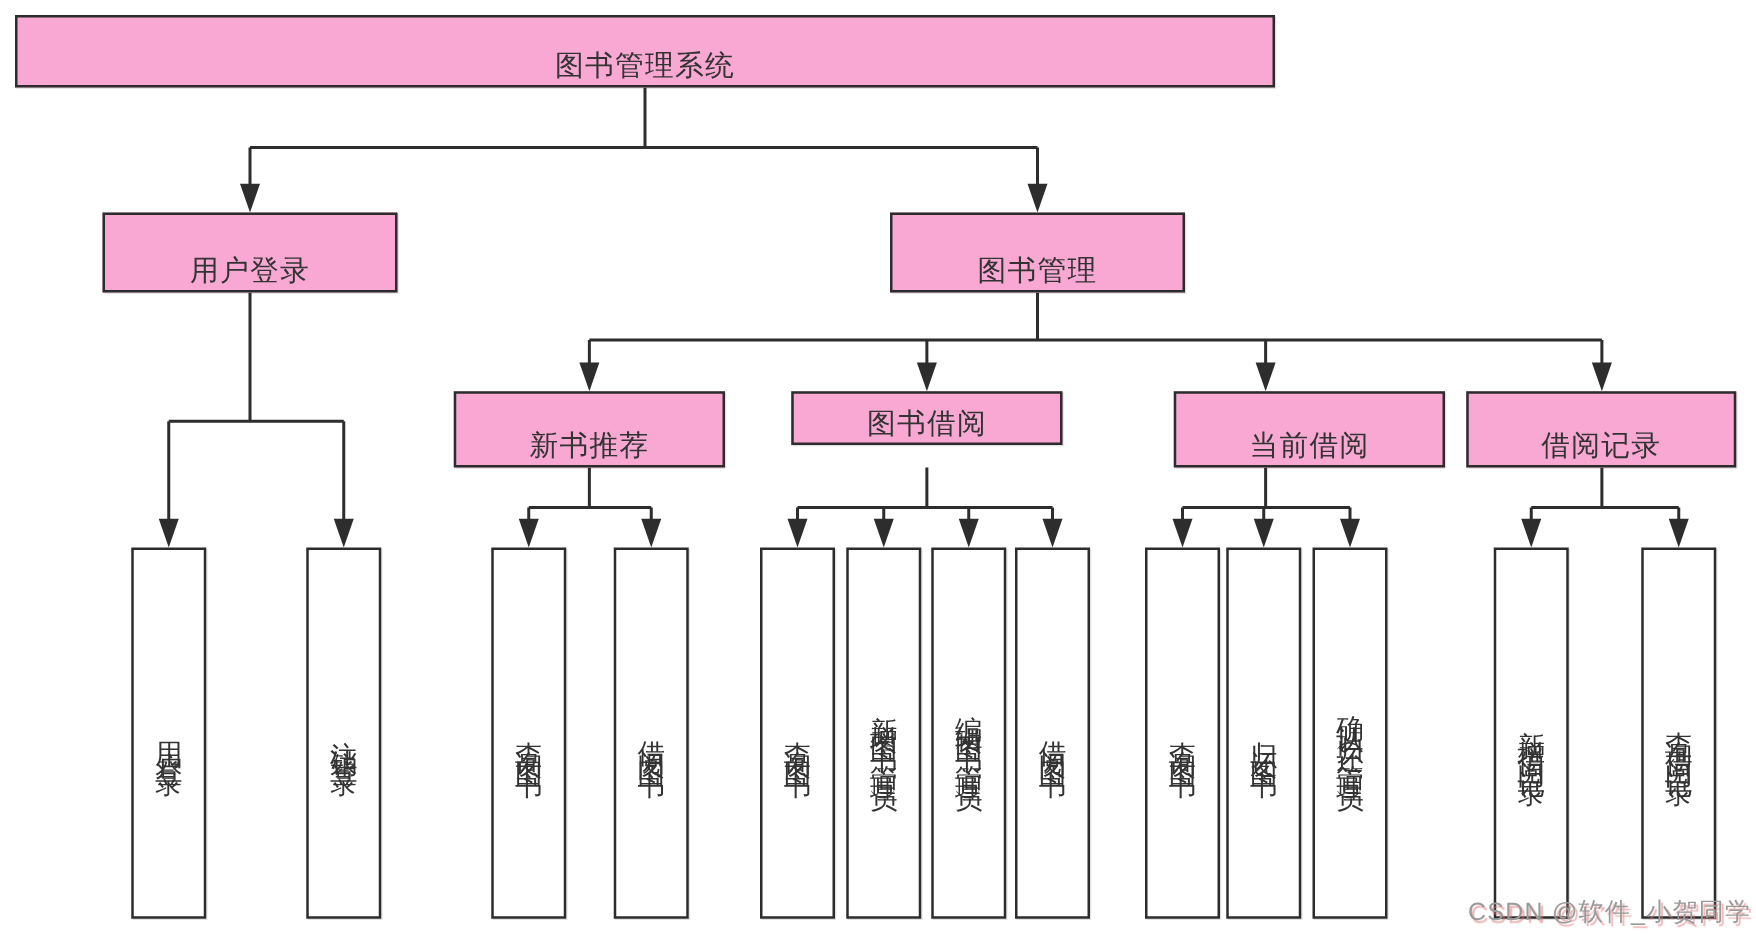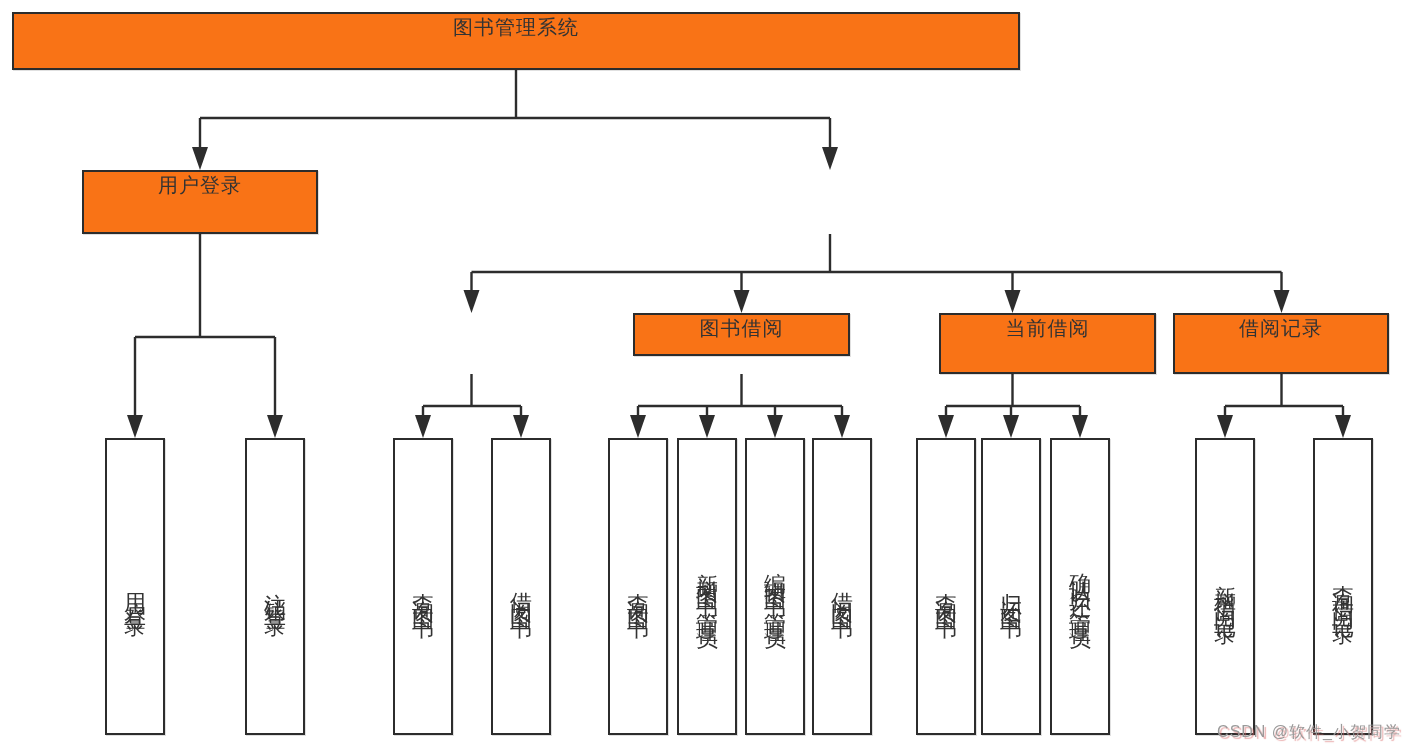--- a/index.html
+++ b/index.html
@@ -13,23 +13,23 @@
   .wires{
     position:absolute;left:0;top:0;width:1405px;height:747px;
     pointer-events:none;
   }
   .wires path{stroke:#2d2d2d;stroke-width:2.4;fill:none;}
   .wires polygon{fill:#2d2d2d;stroke:none;}
   .hnode{
     position:absolute;
     box-sizing:border-box;
     border:2.5px solid #2c2c2c;
-    background:#f97316;
-    display:flex;align-items:flex-start;justify-content:center;
-    font-size:20px;color:#333333;letter-spacing:1px;
+    background:#f9a8d4;
+    display:flex;align-items:flex-end;justify-content:center;
+    font-size:23px;color:#333333;letter-spacing:1px;
     box-shadow:1px 1px 0 rgba(0,0,0,0.12);
   }
   .vnode{
     position:absolute;
     box-sizing:border-box;
     width:60px;top:438px;height:297px;
     border:2.5px solid #2c2c2c;
     background:#ffffff;
     display:flex;align-items:center;justify-content:center;
     box-shadow:1px 1px 0 rgba(0,0,0,0.12);
@@ -38,21 +38,21 @@
     writing-mode:vertical-rl;
     text-orientation:mixed;
     font-size:22px;color:#333333;
     letter-spacing:8px;
     margin-bottom:-8px;
     white-space:nowrap;
   }
   .watermark{
     position:absolute;
     right:4px;bottom:4px;
-    font-size:16px;
+    font-size:20px;
     color:#9a9a9a;
     text-shadow:2px 2px 1px rgba(219,112,112,0.55);
     letter-spacing:1px;
   }
 </style>
 </head>
 <body>
 
 <div class="canvas">
 
@@ -92,21 +92,27 @@
     <polygon points="1335,415 1351,415 1343,438"></polygon>
   </svg>
 
   <div class="hnode" style="left:12px;top:12px;width:1008px;height:58px;">
     <span>图书管理系统</span>
   </div>
 
   <div class="hnode" style="left:82px;top:170px;width:236px;height:64px;">
     <span>用户登录</span>
   </div>
+  <div class="hnode" style="left:712px;top:170px;width:236px;height:64px;">
+    <span>图书管理</span>
+  </div>
 
+  <div class="hnode" style="left:363px;top:313px;width:217px;height:61px;">
+    <span>新书推荐</span>
+  </div>
   <div class="hnode" style="left:633px;top:313px;width:217px;height:43px;">
     <span>图书借阅</span>
   </div>
   <div class="hnode" style="left:904px;top:313px;width:217px;height:61px;margin-left:35px;">
     <span>当前借阅</span>
   </div>
   <div class="hnode" style="left:1173px;top:313px;width:216px;height:61px;">
     <span>借阅记录</span>
   </div>
 

